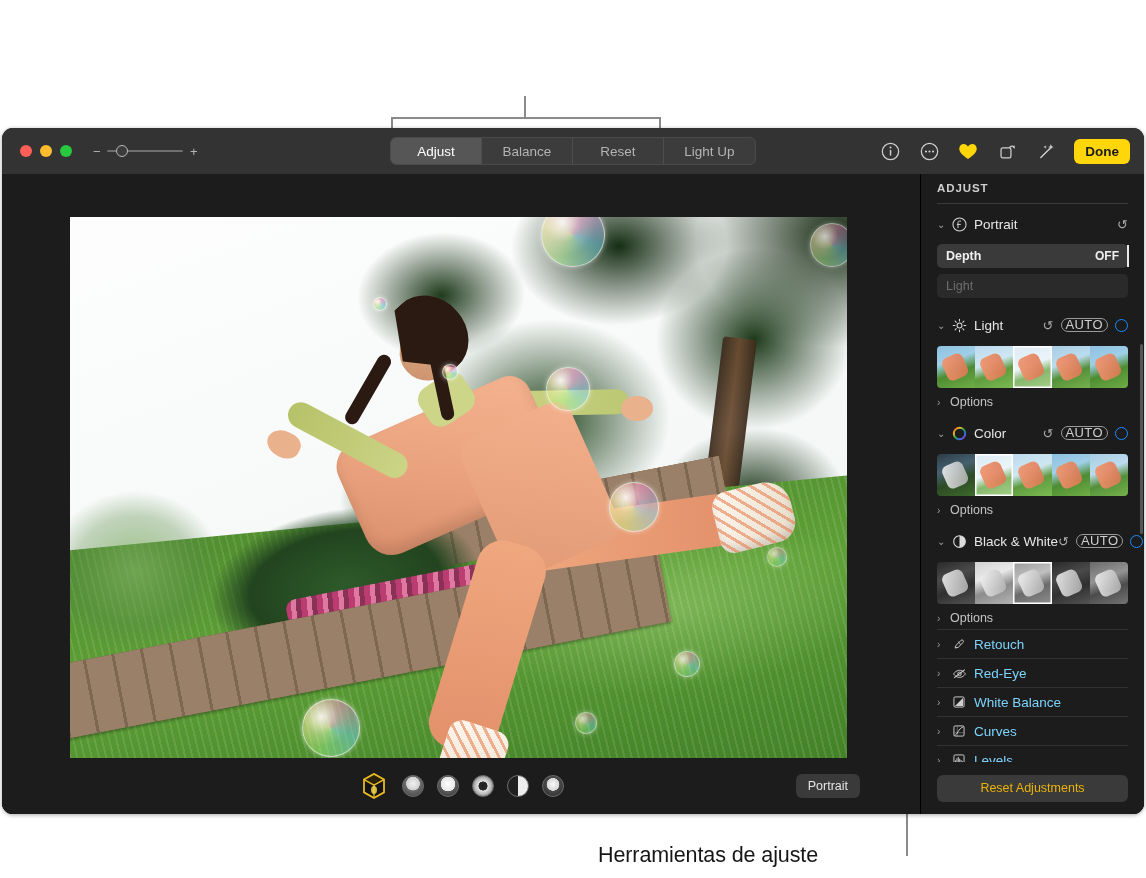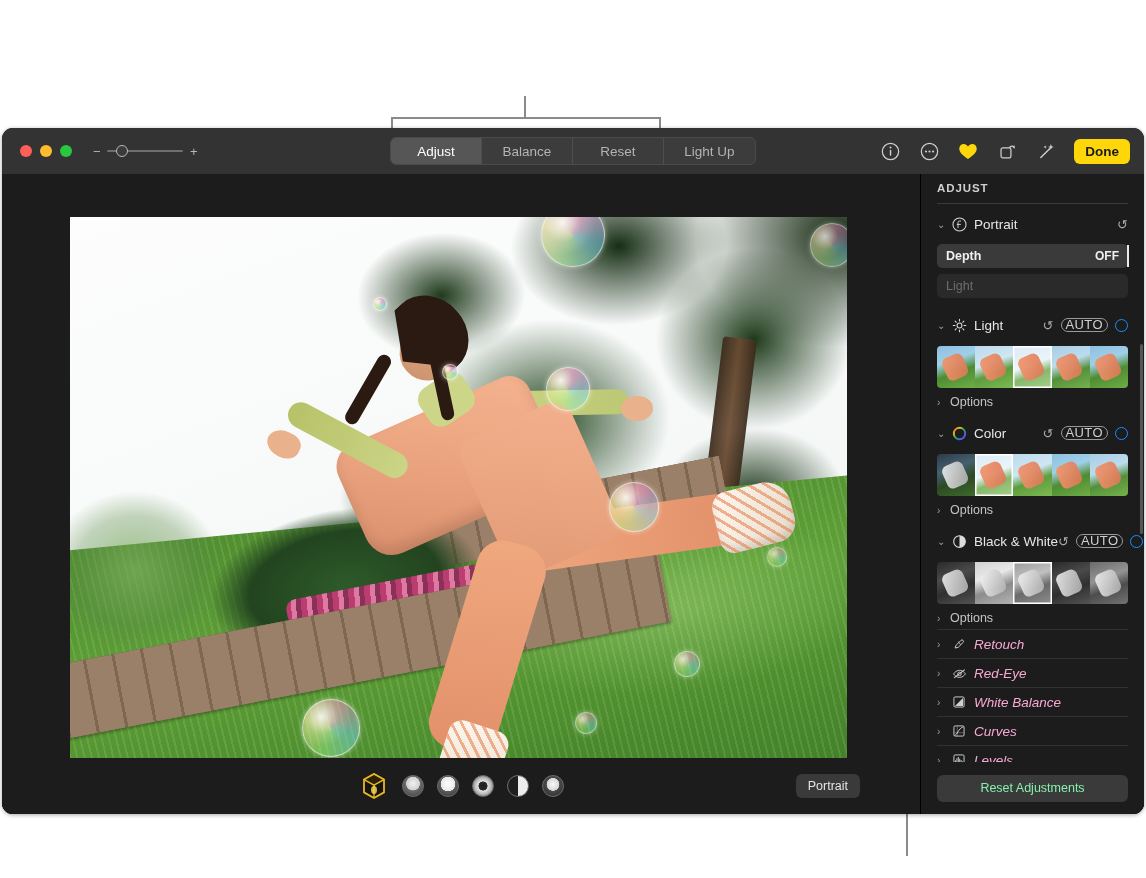--- a/index.html
+++ b/index.html
@@ -330,26 +330,26 @@
 
   .strip { display: flex; height: 42px; margin-top: 7px; border-radius: 4px; overflow: hidden; }
   .strip > div { flex: 1; position: relative; }
   .strip .sel { box-shadow: inset 0 0 0 1.5px #ffffff; }
 
   .options-row { display: flex; align-items: center; height: 22px; margin-top: 3px; }
   .options-row .chev { color: #9d9d9d; font-size: 10px; width: 13px; }
   .options-row span.lbl { color: #c4c4c4; font-size: 12.5px; }
 
   .list-row { display: flex; align-items: center; height: 29px; border-top: 1px solid #323232; }
-  .list-row .lname { color: #f9a8d4; font-size: 13.5px; font-style: italic; }
+  .list-row .lname { color: #7dd3fc; font-size: 13.5px; }
 
   #reset-wrap { height: 52px; display: flex; align-items: center; padding: 0 16px; background:#1c1c1c; }
   #reset-btn {
     width: 100%; height: 27px; border-radius: 6px;
-    background: #3a3a3a; color: #86efac;
+    background: #3a3a3a; color: #eab308;
     font-size: 12.5px; display: flex; align-items: center; justify-content: center;
   }
 
   
   #sb-bar { position: absolute; right: 1px; top: 170px; width: 3px; height: 190px; background: #555; border-radius: 2px; }
 
   
   .t-a { background: linear-gradient(160deg,#8fbfe0 0%,#9fd0e8 35%,#4e8c33 60%,#6fae46 100%); }
   .t-b { background: linear-gradient(160deg,#bcd9ec 0%,#cfe7f3 40%,#5e9c3f 62%,#7cbb52 100%); }
   .t-c { background: linear-gradient(160deg,#dceaf4 0%,#eaf4fa 45%,#86b86c 65%,#a6d089 100%); }
@@ -373,20 +373,21 @@
 
   <div id="bracket-top-stem" class="lead-line"></div>
   <div id="bracket-top-h" class="lead-line"></div>
   <div id="bracket-top-l" class="lead-line"></div>
   <div id="bracket-top-r" class="lead-line"></div>
 
   <div id="bracket-right-v" class="lead-line"></div>
   <div id="bracket-right-t" class="lead-line"></div>
   <div id="bracket-right-b" class="lead-line"></div>
   <div id="lead-right-down" class="lead-line"></div>
+  <div id="callout-bottom" class="callout-text">Herramientas de ajuste</div>
 
   <div id="window">
 
     <div id="titlebar">
 
       <div class="traffic-lights">
         <div class="tl red"></div>
         <div class="tl yellow"></div>
         <div class="tl green"></div>
       </div>

